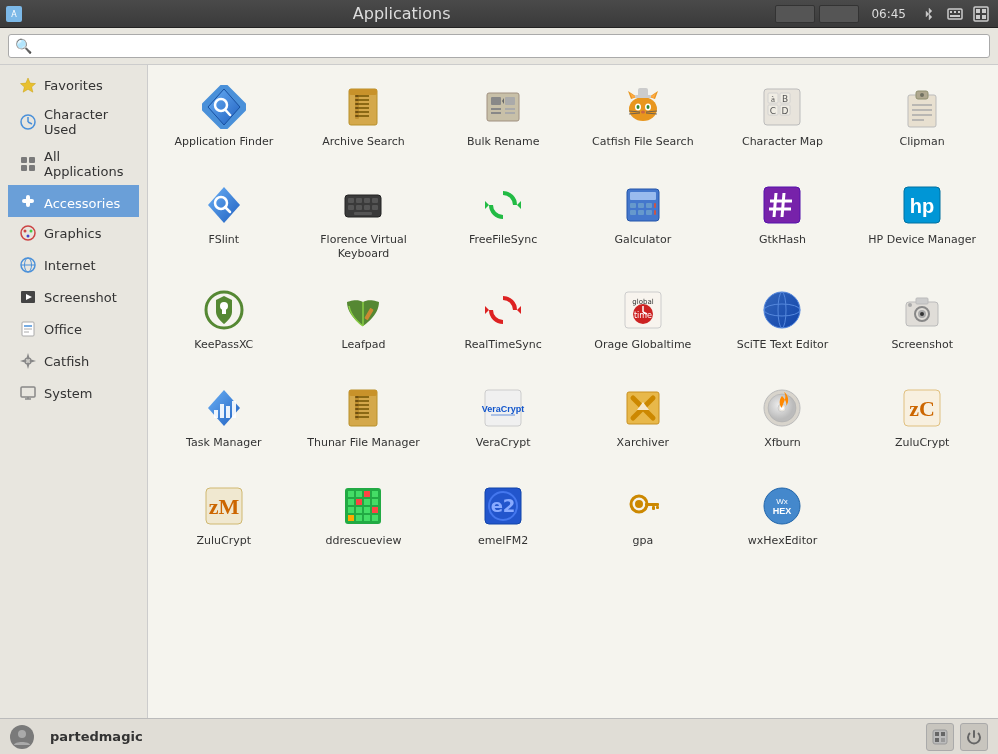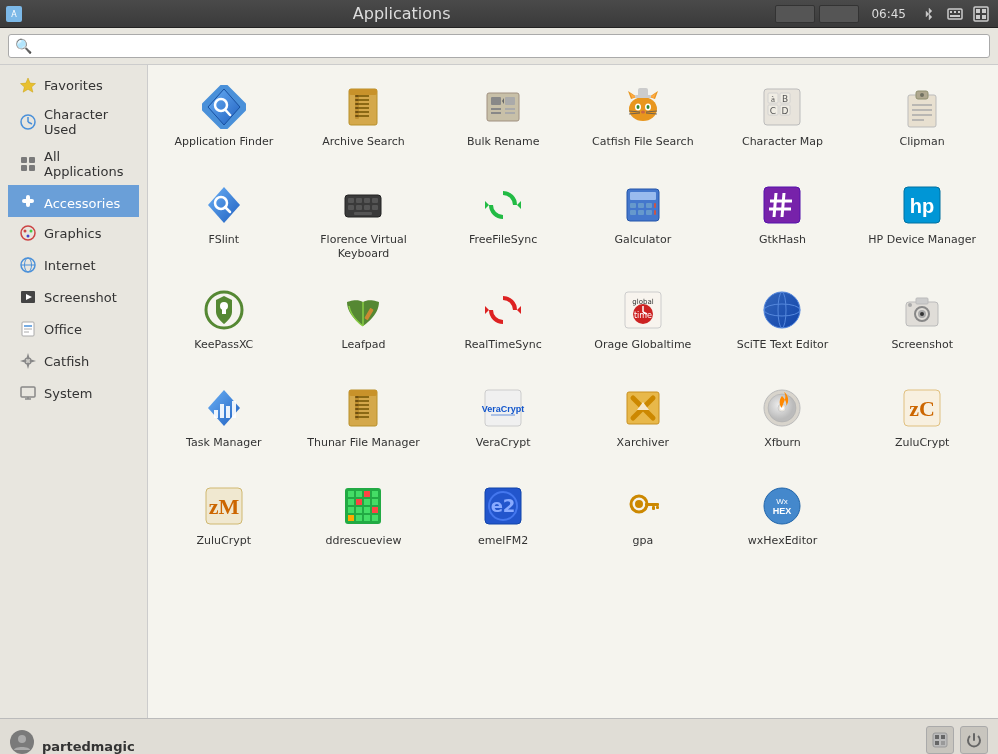--- a/index.html
+++ b/index.html
@@ -158,23 +158,23 @@
       line-height: 1.3;
       word-break: break-word;
     }
 
     
     .footer {
       height: 36px;
       background: #e0ddd6;
       border-top: 1px solid #bbb;
       display: flex;
-      align-items: flex-end;
+      align-items: center;
       padding: 0 10px;
-      gap: 8px;
+      gap: 16px;
     }
     .footer-avatar {
       width: 24px; height: 24px;
       background: #7a7a7a;
       border-radius: 50%;
       display: flex; align-items: center; justify-content: center;
       color: white; font-size: 14px;
     }
     .footer-username {
       font-size: 13px;

